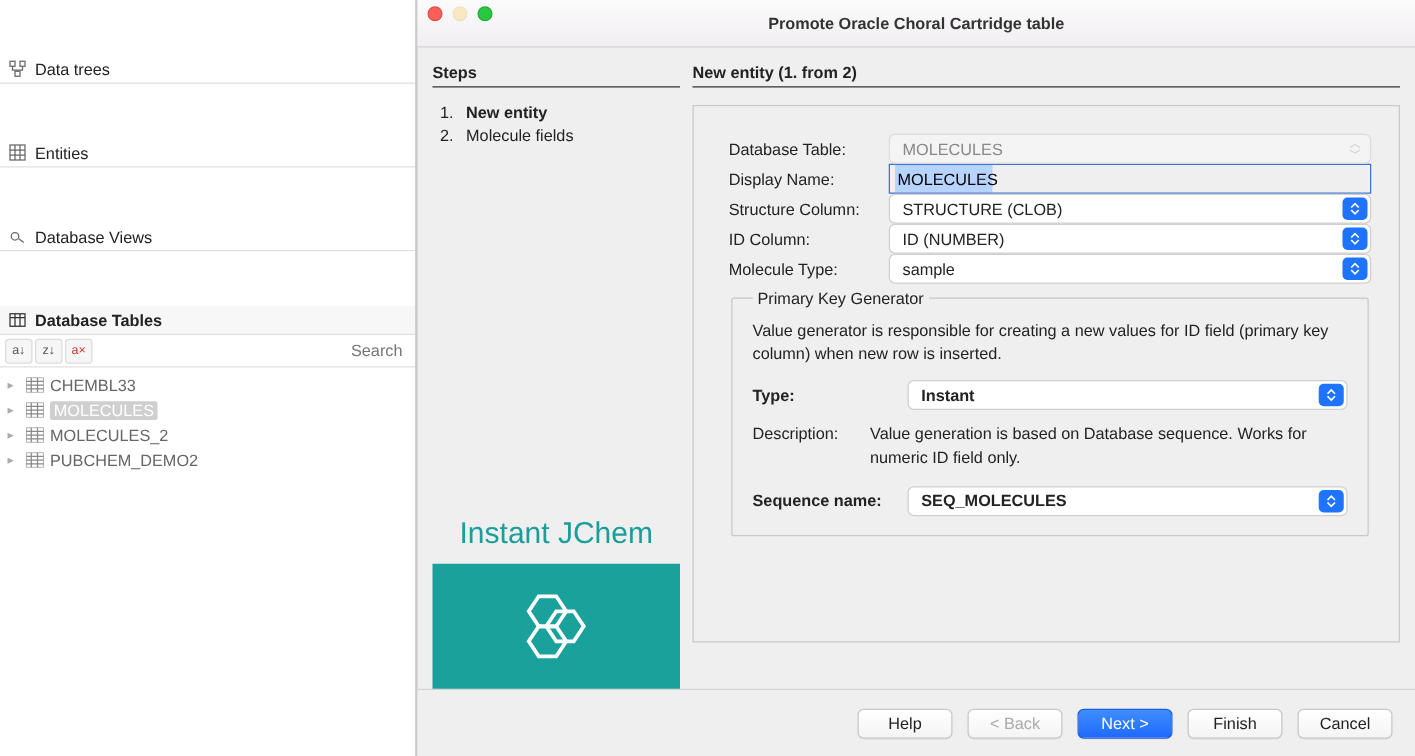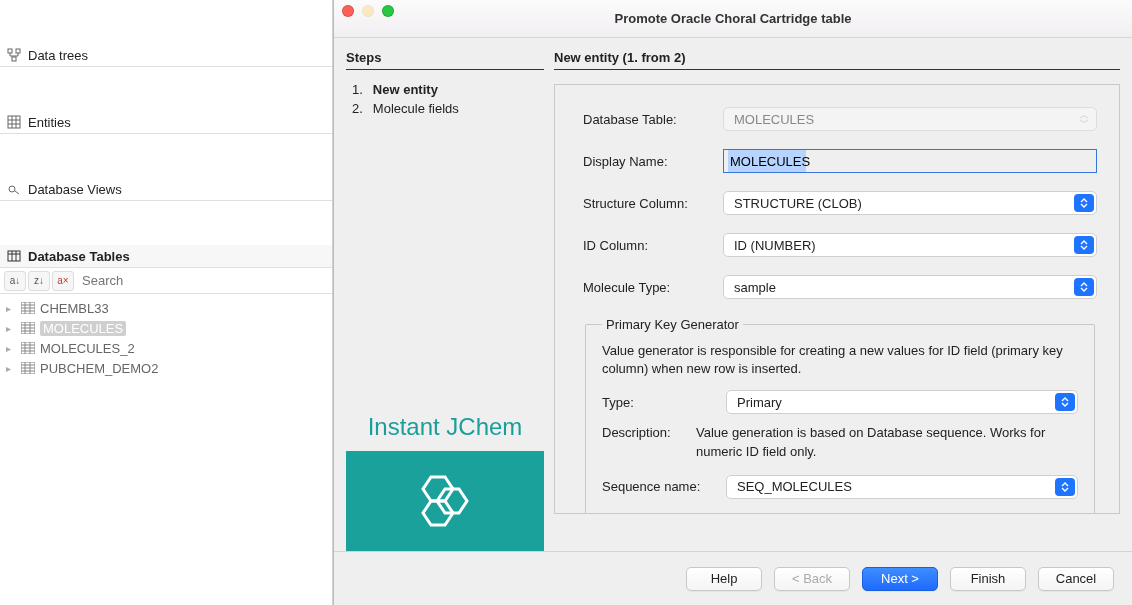--- a/index.html
+++ b/index.html
@@ -8,21 +8,21 @@
 
   
   .sidebar { position:absolute; left:0; top:0; width:333px; height:605px; border-right:1px solid #d0d0d0; background:#fff; }
   .nav-list { list-style:none; margin:0; padding:0; }
   .nav-item { display:flex; align-items:center; gap:6px; padding:3px 6px; border-bottom:1px solid #dfdfdf; cursor:default;margin-top:44px; }
   .nav-item.heading { font-weight:700; background:#f7f7f7; }
   .nav-item .icon { width:16px; height:16px; display:flex; align-items:center; justify-content:center; }
   .search-row { display:flex; align-items:center; border-bottom:1px solid #dfdfdf; padding:2px 4px; gap:2px; }
   .search-row .btn-icon { width:22px; height:20px; border:1px solid #dcdcdc; background:#f6f6f6; border-radius:3px; display:flex; align-items:center; justify-content:center; font-size:10px; color:#555; cursor:default; }
   .search-row .btn-icon.red { color:#c0392b; }
-  .search-row input { flex:1; border:none; outline:none; padding:3px 6px; font-size:13px; color:#ef4444; }
+  .search-row input { flex:1; border:none; outline:none; padding:3px 6px; font-size:13px; color:#ef4444;text-align:right; }
 
   .tree { padding:4px 2px; }
   .tree-item { display:flex; align-items:center; gap:4px; padding:2px 4px; color:#666; }
   .tree-item .caret { width:10px; color:#aaa; font-size:10px; }
   .tree-item .t-icon { width:16px; height:16px; display:flex; align-items:center; justify-content:center; }
   .tree-item.selected span.label { background:#cfcfcf; color:#fff; padding:0 3px; border-radius:2px; }
 
   
   .dialog { position:absolute; left:333px; top:0; width:799px; height:605px; background:#efefef; border-left:1px solid #bdbdbd; display:flex; flex-direction:column; }
   .titlebar { height:38px; background:linear-gradient(#fcfbfc,#f1eff1); border-bottom:1px solid #d7d5d7; display:flex; align-items:center; position:relative; }
@@ -39,34 +39,34 @@
   .steps-list li { display:flex; gap:10px; padding:2px 0 2px 6px; }
   .steps-list li strong { font-weight:700; }
   .brand-block { margin-top:auto; }
   .brand-label { text-align:center; color:#199e9a; font-size:24px; font-weight:400; padding-bottom:10px; }
   .brand-banner { height:100px; background:#1aa19c; display:flex; align-items:center; justify-content:center; position:relative; overflow:hidden; }
   .brand-banner svg { filter:drop-shadow(0 0 0 rgba(0,0,0,0)); }
 
   .form-col { flex:1; padding-left:10px; display:flex; flex-direction:column; }
   .form-head { font-weight:700; border-bottom:1px solid #333; padding-bottom:4px; margin-bottom:14px; }
   .form-panel { border:1px solid #c9c9c9; padding:22px 22px 18px 28px; height:430px; overflow:auto; }
-  .form-row { display:flex; align-items:center; margin-bottom:18px; gap:12px; }
+  .form-row { display:flex; align-items:center; gap:0; }
   .form-row label { width:128px; color:#222; }
   .ro-select { flex:1; height:24px; border:1px solid #dcdcdc; background:#f4f4f4; border-radius:5px; color:#888; display:flex; align-items:center; padding:0 24px 0 10px; position:relative; font-size:13px; }
   .ro-select::after { content:""; position:absolute; right:8px; top:50%; width:8px; height:10px; transform:translateY(-50%); background:linear-gradient(#bbb,#bbb); clip-path:polygon(0 35%,50% 10%,100% 35%,100% 45%,50% 20%,0 45%,0 55%,50% 80%,100% 55%,100% 65%,50% 90%,0 65%); opacity:.6; }
   .text-input { flex:1; height:24px; border:1px solid #3a74d8; background:#fff; border-radius:0; padding:0 6px; font-size:13px; color:#000; outline:none; }
   .text-input.sel::selection{ background:#b6d2ff; }
   .combo { flex:1; height:24px; background:#fff; border:1px solid #cfcfcf; border-radius:5px; display:flex; align-items:center; padding:0 26px 0 10px; position:relative; font-size:13px; }
   .combo .arrow { position:absolute; right:2px; top:2px; bottom:2px; width:20px; background:#1e73ff; border-radius:4px; display:flex; align-items:center; justify-content:center; }
   .combo .arrow svg { width:10px; height:10px; }
 
   fieldset.group { border:1px solid #c8c8c8; border-radius:2px; padding:10px 16px 14px 16px; margin-top:4px; }
   fieldset.group legend { padding:0 4px; font-size:13px; }
   .group .desc { color:#222; margin-bottom:12px; line-height:1.4; }
-  .group .row { display:flex; align-items:center; gap:14px; margin-bottom:10px; }
+  .group .row { display:flex; align-items:center; gap:14px; margin-bottom:10px;font-weight:bold; }
   .group .row .lab { width:110px; }
   .group .kv { display:flex; gap:6px; line-height:1.4; }
   .group .kv .lab { width:88px; }
 
   .dialog-footer { height:54px; border-top:1px solid #d3d3d3; display:flex; align-items:center; justify-content:flex-end; gap:12px; padding:0 18px; background:#efefef; }
   .btn { min-width:76px; height:24px; padding:0 16px; border:1px solid #c8c8c8; background:linear-gradient(#ffffff,#f4f4f4); border-radius:5px; font-size:13px; color:#222; cursor:default; box-shadow:0 1px 0 rgba(0,0,0,.04); }
   .btn.disabled { color:#aaa; }
   .btn.primary { background:linear-gradient(#3f8dff,#1e6aff); border-color:#1a5de0; color:#fff; }
 
   
@@ -265,21 +265,21 @@
             </div>
           </div>
 
           <fieldset class="group">
             <legend>Primary Key Generator</legend>
             <div class="desc">Value generator is responsible for creating a new values for ID field (primary key column) when new row is inserted.</div>
 
             <div class="row">
               <span class="lab">Type:</span>
               <div class="combo" style="flex:1;">
-                <span>Primary</span>
+                <span>Instant</span>
                 <span class="arrow">
                     <svg viewBox="0 0 10 10">
                       <path d="M2 4 L5 1 L8 4 M2 6 L5 9 L8 6" stroke="#fff" fill="none" stroke-width="1.4"></path>
                     </svg>
                   </span>
               </div>
             </div>
 
             <div class="kv" style="margin-bottom:14px;">
               <span class="lab">Description:</span>

